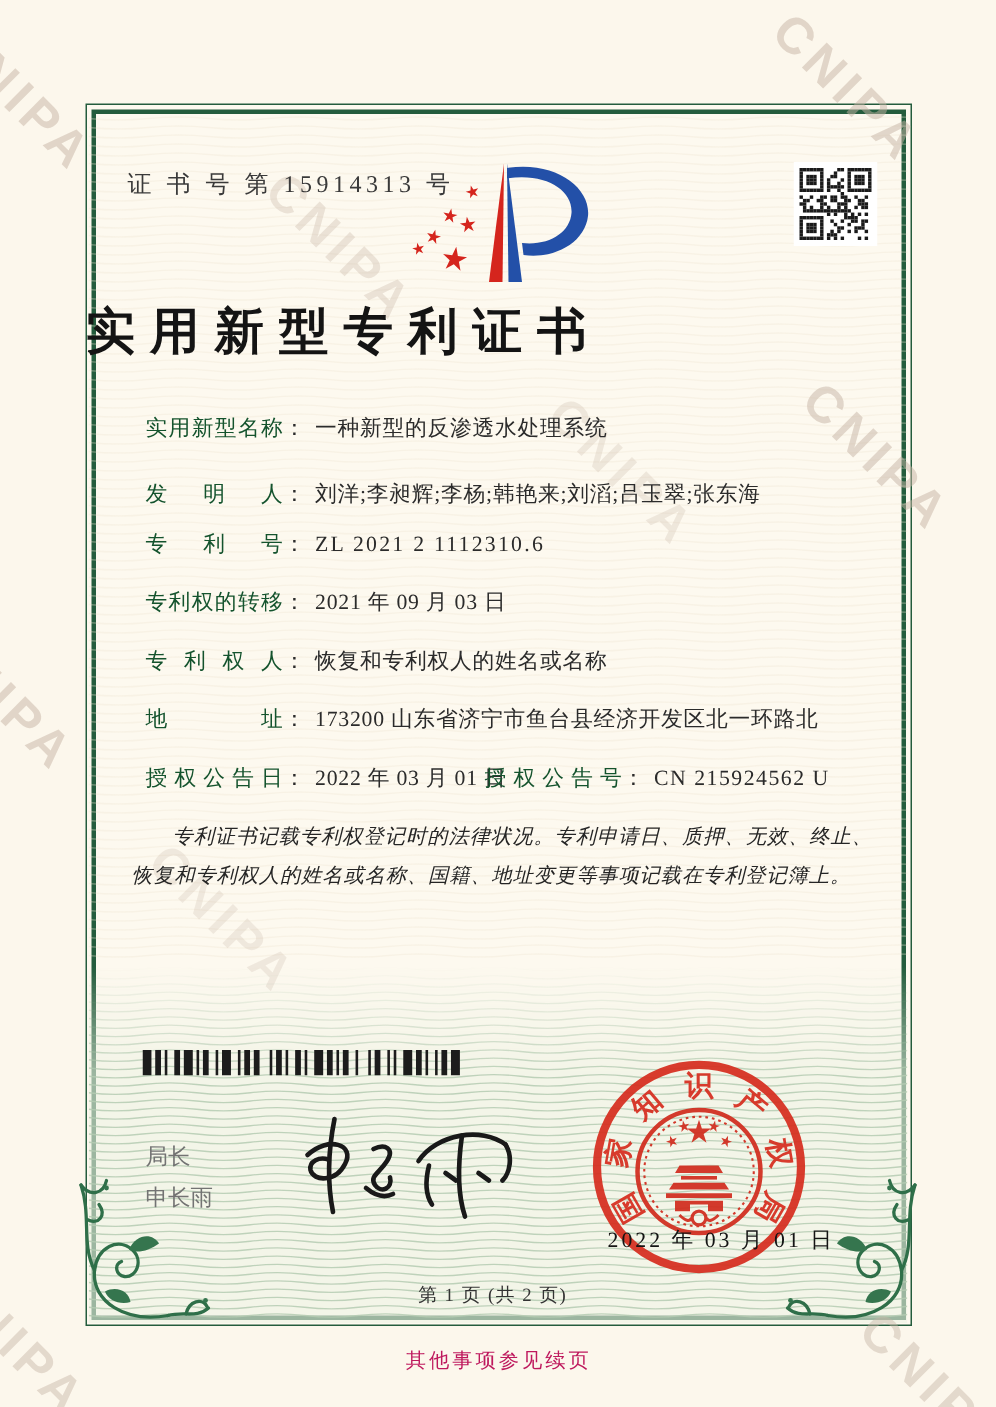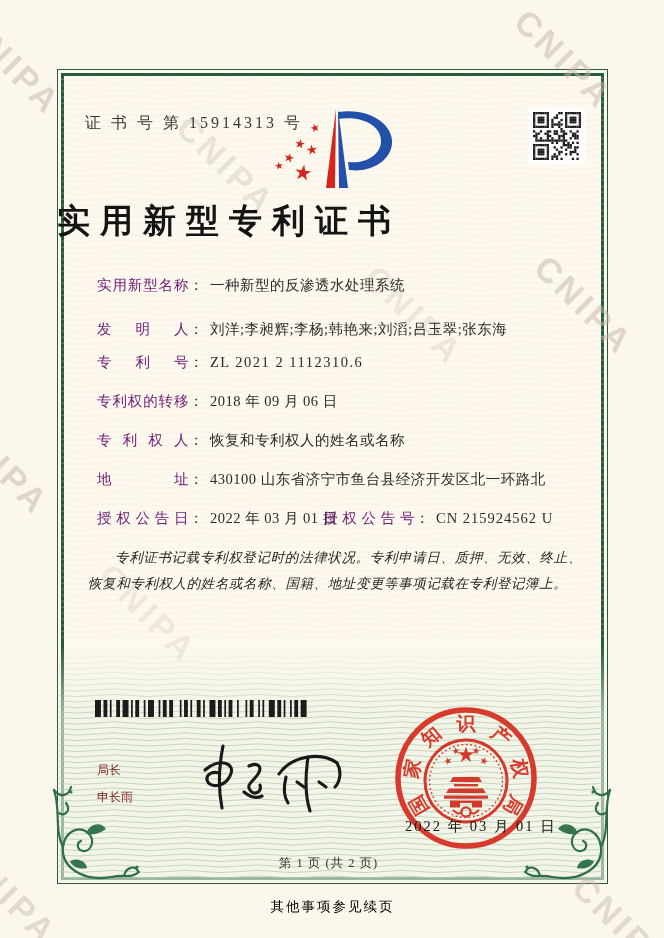--- a/index.html
+++ b/index.html
@@ -39,45 +39,45 @@
   .certno { left:85px; top:113px; font-size:16px; letter-spacing:3px; color:#3a3a3a; z-index:3; }
   .logo { left:272px; top:100px; z-index:3; }
   .qr { left:529px; top:108px; z-index:3; }
 
   .title { left:57px; top:199px; width:653px; z-index:3;
     font-size:33px; font-weight:bold; letter-spacing:10px; color:#141414; }
 
   .row { position:absolute; left:97px; z-index:3; font-size:14.5px; color:#2b2b2b;
     white-space:nowrap; letter-spacing:.5px; }
   .flabel { display:inline-block; width:92px; text-align:justify; text-align-last:justify;
-    vertical-align:bottom; color:#701a75; }
+    vertical-align:bottom; color:#14532d; }
   .colon { margin-right:6px; }
   .grant2 { position:absolute; left:226px; top:0; white-space:nowrap; }
 
   .paras { left:88px; top:545px; width:494px; z-index:3;
     font-size:13.5px; line-height:25.5px; font-style:italic;
     letter-spacing:.6px; color:#252525; text-align:justify; }
   .paras p { text-indent:2em; }
 
   .barcode { left:95px; top:700px; z-index:3; }
 
   .signer { left:97px; top:0; z-index:4;
-    font-family:Liberation Serif, serif; font-size:12px; color:#7f1d1d; }
+    font-family:Liberation Serif, serif; font-size:15px; color:#737373; }
   .signer-role { left:97px; top:762px; }
   .signer-name { left:97px; top:789px; }
   .signature { left:185px; top:738px; z-index:4; }
 
   .seal { left:391px; top:703px; z-index:4; opacity:.93; }
   .seal-date { left:405px; top:817px; z-index:5; font-size:14.5px; letter-spacing:2px;
     color:#141414; white-space:nowrap; }
 
   .pageinfo { left:57px; top:855px; width:543px; text-align:center; z-index:3;
     font-size:12.5px; letter-spacing:1px; color:#333; }
   .continuation { left:57px; top:898px; width:551px; text-align:center; z-index:3;
-    font-size:13.5px; letter-spacing:2px; color:#000000; }
+    font-size:13.5px; letter-spacing:2px; color:#be185d; }
 </style>
 </head>
 <body>
 
 <div id="wm-holder">
     <div class="wm" style="left: -18px; top: 8px; opacity: 0.5;">CNIPA</div>
     <div class="wm" style="left: 196px; top: 108px; opacity: 0.33;">CNIPA</div>
     <div class="wm" style="left: 534px; top: 2px; opacity: 0.5;">CNIPA</div>
     <div class="wm" style="left: 554px; top: 248px; opacity: 0.5;">CNIPA</div>
     <div class="wm" style="left: 384px; top: 258px; opacity: 0.26;">CNIPA</div>
@@ -502,27 +502,27 @@
 <div class="row" style="top:276px">
   <span class="flabel">实用新型名称</span><span class="colon">：</span><span class="fvalue">一种新型的反渗透水处理系统</span>
 </div>
 <div class="row" style="top:320px">
   <span class="flabel">发明人</span><span class="colon">：</span><span class="fvalue">刘洋;李昶辉;李杨;韩艳来;刘滔;吕玉翠;张东海</span>
 </div>
 <div class="row" style="top:353px">
   <span class="flabel">专利号</span><span class="colon">：</span><span class="fvalue" style="letter-spacing:1.5px">ZL 2021 2 1112310.6</span>
 </div>
 <div class="row" style="top:392px">
-  <span class="flabel">专利权的转移</span><span class="colon">：</span><span class="fvalue">2018 年 09 月 06 日</span>
+  <span class="flabel">专利权的转移</span><span class="colon">：</span><span class="fvalue">2021 年 09 月 03 日</span>
 </div>
 <div class="row" style="top:431px">
   <span class="flabel">专利权人</span><span class="colon">：</span><span class="fvalue">恢复和专利权人的姓名或名称</span>
 </div>
 <div class="row" style="top:470px">
-  <span class="flabel">地址</span><span class="colon">：</span><span class="fvalue">430100 山东省济宁市鱼台县经济开发区北一环路北</span>
+  <span class="flabel">地址</span><span class="colon">：</span><span class="fvalue">173200 山东省济宁市鱼台县经济开发区北一环路北</span>
 </div>
 <div class="row" style="top:509px">
   <span class="flabel">授权公告日</span><span class="colon">：</span><span class="fvalue">2022 年 03 月 01 日</span>
   <span class="grant2"><span class="flabel">授权公告号</span><span class="colon">：</span><span class="fvalue" style="letter-spacing:1px">CN 215924562 U</span></span>
 </div>
 
 <div class="abs paras content">
   <p>专利证书记载专利权登记时的法律状况。专利申请日、质押、无效、终止、恢复和专利权人的姓名或名称、国籍、地址变更等事项记载在专利登记簿上。</p>
 </div>
 

